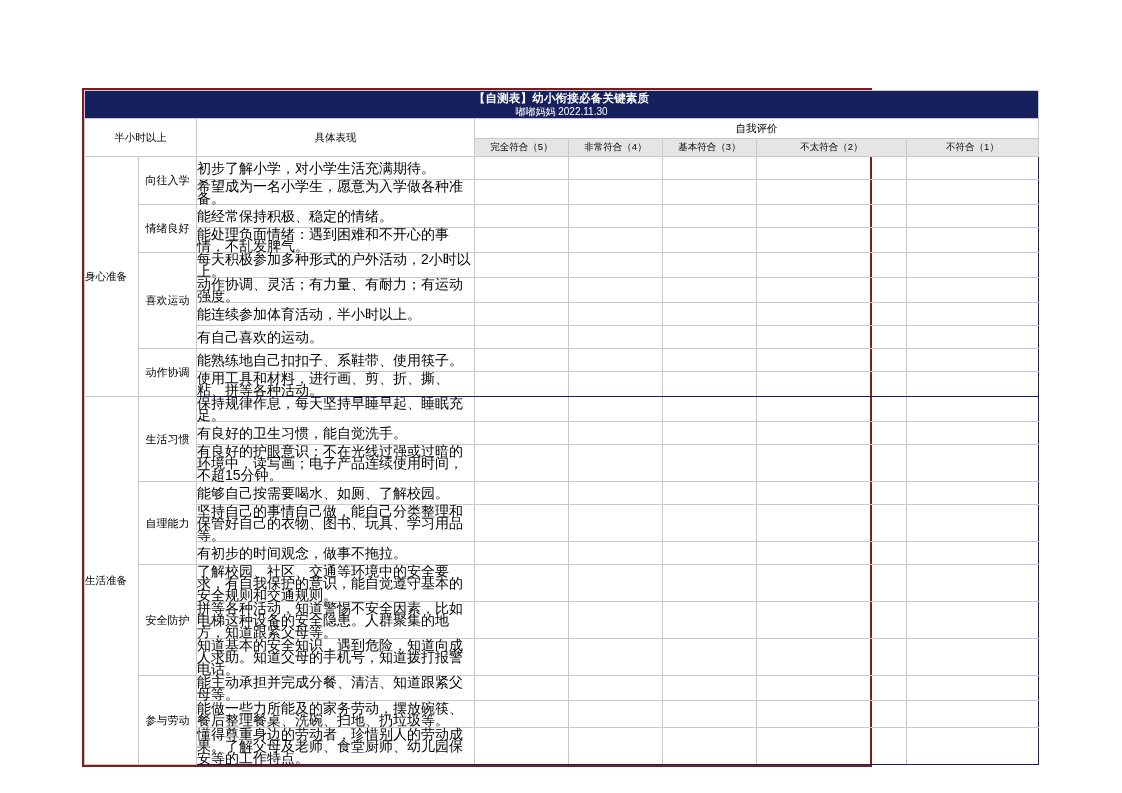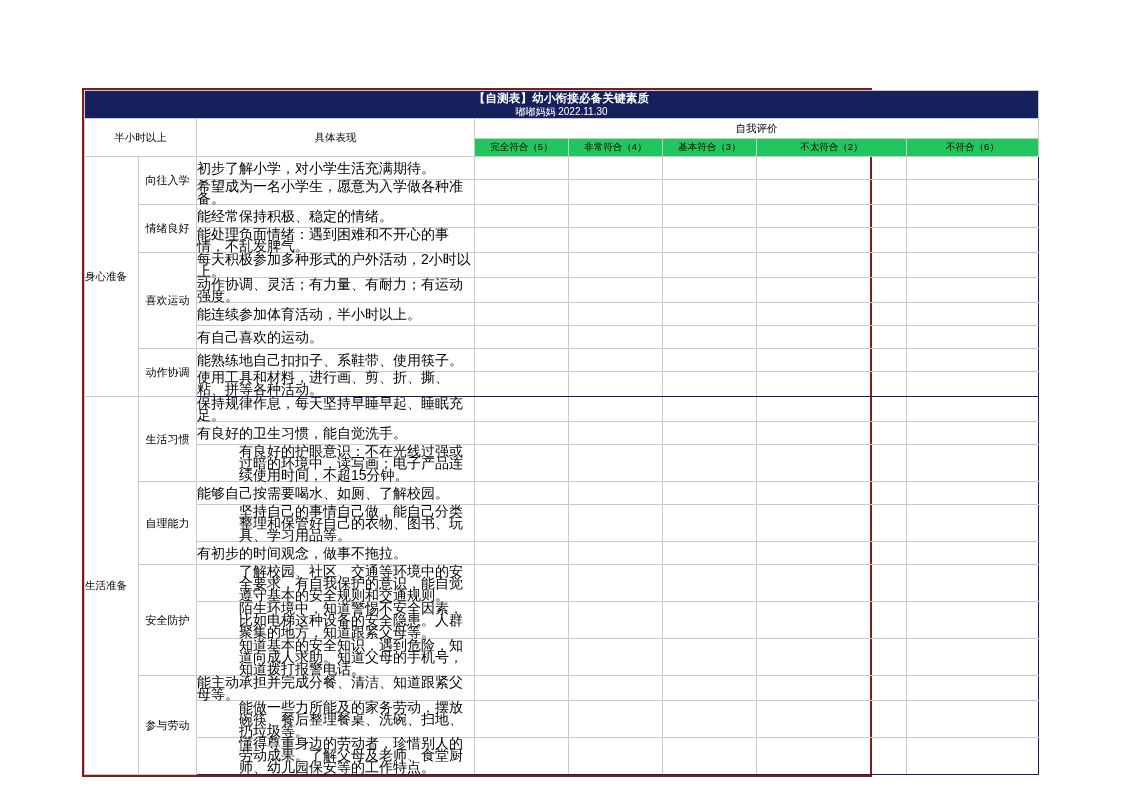--- a/index.html
+++ b/index.html
@@ -62,21 +62,21 @@
   .hdr {
     background: #ffffff;
     text-align: center;
     font-size: 10.5px;
     font-weight: bold;
     color: #000000;
     height: 19px;
     border: 1px solid #16205c;
   }
   .hdr-sub {
-    background: #22c55e;
+    background: #e5e5e5;
     text-align: center;
     font-size: 9.5px;
     font-weight: bold;
     color: #000000;
     height: 17px;
     border: 1px solid #16205c;
   }
   
   .goal-cell {
     text-align: left;
@@ -102,31 +102,31 @@
     font-size: 14px;
     color: #000000;
     line-height: 12px;
     padding: 1px 2px 1px 3px;
     border-left: 1px dotted #9a9a9a;
     border-right: 1px solid #16205c;
     border-top: 1px dotted #b5b5b5;
     border-bottom: 1px dotted #b5b5b5;
     height: 22px;
   }
-  .item-cell.two-line { height: 26px; padding-left: 42px; }
+  .item-cell.two-line { height: 26px; }
   .score-cell {
     border-left: 1px dotted #9a9a9a;
     border-right: 1px dotted #9a9a9a;
     border-top: 1px dotted #b5b5b5;
     border-bottom: 1px dotted #b5b5b5;
     height: 22px;
   }
   .score-cell.last { border-right: 1px solid #16205c; }
   .row-last .item-cell,
-  .row-last .score-cell { border-bottom: 1px solid #16205c; font-family: Liberation Mono, monospace; }
+  .row-last .score-cell { border-bottom: 1px solid #16205c; }
 </style>
 </head>
 <body>
 
 <div class="page">
   <div class="sheet">
     <table class="grid">
       <colgroup>
         <col style="width:54px">
         <col style="width:58px">
@@ -150,21 +150,21 @@
           <td class="hdr" colspan="2" rowspan="2">半小时以上</td>
           <td class="hdr" rowspan="2">具体表现</td>
           <td class="hdr" colspan="5">自我评价</td>
         </tr>
 
         <tr>
           <td class="hdr-sub">完全符合（5）</td>
           <td class="hdr-sub">非常符合（4）</td>
           <td class="hdr-sub">基本符合（3）</td>
           <td class="hdr-sub">不太符合（2）</td>
-          <td class="hdr-sub">不符合（6）</td>
+          <td class="hdr-sub">不符合（1）</td>
         </tr>
 
         <tr>
           <td class="goal-cell" rowspan="10">身心准备</td>
           <td class="sub-cell" rowspan="2">向往入学</td>
           <td class="item-cell">初步了解小学，对小学生活充满期待。</td>
           <td class="score-cell"></td>
           <td class="score-cell"></td>
           <td class="score-cell"></td>
           <td class="score-cell"></td>
@@ -305,21 +305,21 @@
         <tr>
           <td class="sub-cell" rowspan="3">安全防护</td>
           <td class="item-cell two-line">了解校园、社区、交通等环境中的安全要求，有自我保护的意识，能自觉遵守基本的安全规则和交通规则。</td>
           <td class="score-cell"></td>
           <td class="score-cell"></td>
           <td class="score-cell"></td>
           <td class="score-cell"></td>
           <td class="score-cell last"></td>
         </tr>
         <tr>
-          <td class="item-cell two-line">陌生环境中，知道警惕不安全因素，比如电梯这种设备的安全隐患。人群聚集的地方，知道跟紧父母等。</td>
+          <td class="item-cell two-line">拼等各种活动，知道警惕不安全因素，比如电梯这种设备的安全隐患。人群聚集的地方，知道跟紧父母等。</td>
           <td class="score-cell"></td>
           <td class="score-cell"></td>
           <td class="score-cell"></td>
           <td class="score-cell"></td>
           <td class="score-cell last"></td>
         </tr>
         <tr>
           <td class="item-cell two-line">知道基本的安全知识，遇到危险，知道向成人求助。知道父母的手机号，知道拨打报警电话。</td>
           <td class="score-cell"></td>
           <td class="score-cell"></td>

